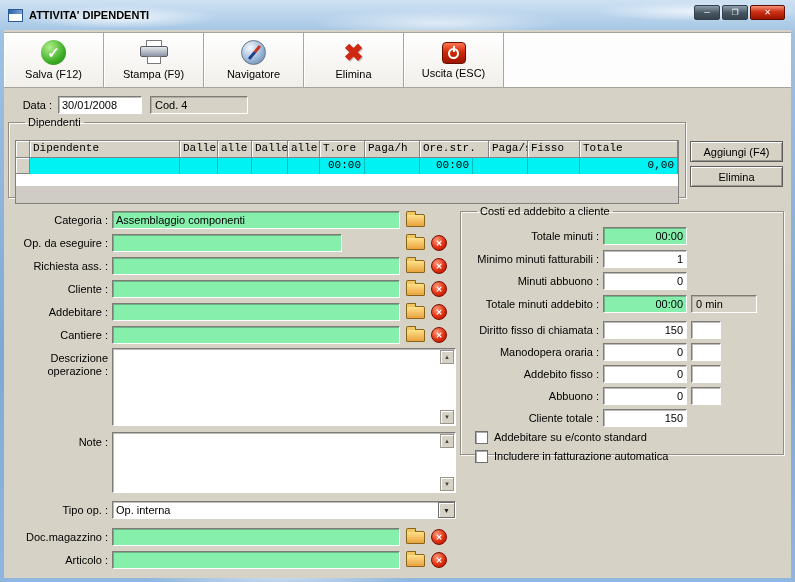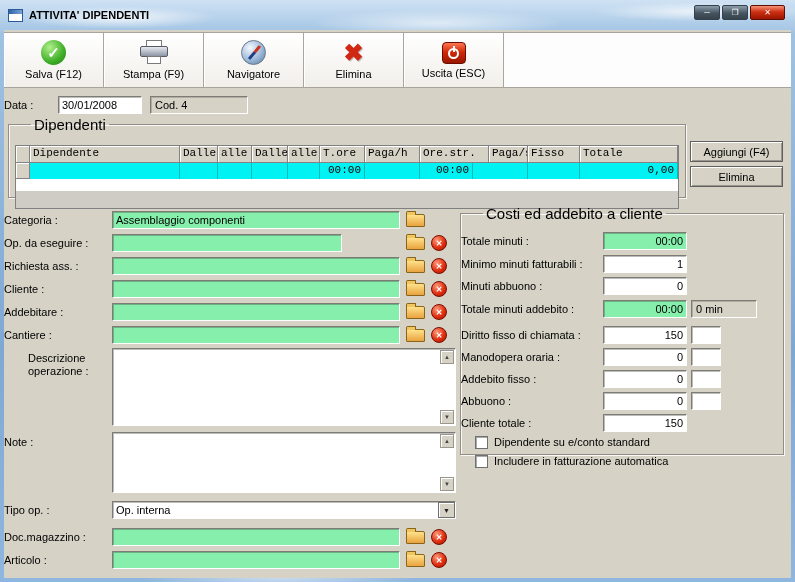--- a/index.html
+++ b/index.html
@@ -33,30 +33,30 @@
   .pr-body{position:absolute;top:6px;left:1px;width:28px;height:11px;background:linear-gradient(180deg,#e6e9ee,#8d96a6);border:1px solid #565b66;border-radius:2px;}
   .pr-paper-out{position:absolute;top:16px;left:8px;width:14px;height:8px;background:#fff;border:1px solid #7a7a7a;}
   .icon-compass{width:25px;height:25px;border-radius:50%;background:radial-gradient(circle at 35% 30%, #f4f9fe, #9db9d9 55%, #55799c);border:1px solid #69788a;position:relative;}
   .needle{position:absolute;left:11px;top:3px;width:3px;height:17px;border-radius:1px;background:linear-gradient(180deg,#c93322 50%,#1f3f88 50%);transform:rotate(40deg);}
   .icon-x{font-size:24px;line-height:24px;font-weight:bold;color:#d02812;text-shadow:1px 1px 1px rgba(0,0,0,.25);}
   .icon-power{width:24px;height:22px;border-radius:4px;background:linear-gradient(180deg,#ff7752,#d12a08 45%,#9a1500);border:1px solid #6a0e00;position:relative;}
   .ring{position:absolute;left:5px;top:5px;width:11px;height:11px;border:2px solid #fff;border-radius:50%;}
   .ring::after{content:"";position:absolute;left:3px;top:-4px;width:2px;height:6px;background:#fff;}
 
   
-  .lbl{position:absolute;height:14px;line-height:14px;text-align:left;white-space:nowrap;}
+  .lbl{position:absolute;height:14px;line-height:14px;text-align:right;white-space:nowrap;}
   .lbl.wrap{white-space:normal;line-height:13px;height:auto;}
   .field{position:absolute;height:18px;font-family:"Liberation Sans",sans-serif;font-size:11px;padding:1px 3px;background:#fff;color:#000;
     border:1px solid;border-color:#7e7a74 #fff #fff #7e7a74;box-shadow:inset 1px 1px 0 rgba(64,64,64,.35);outline:none;}
   .field.gray{background:#86efac;}
   .field.num{text-align:right;}
   .panel-sunken{position:absolute;height:18px;line-height:16px;padding:0 4px;background:#d6d2c6;border:1px solid;border-color:#7e7a74 #fff #fff #7e7a74;box-shadow:inset 1px 1px 0 rgba(64,64,64,.25);}
   .btn{position:absolute;height:21px;background:#d6d2c6;border:1px solid #5f5f5f;box-shadow:inset 1px 1px 0 #fff,inset -1px -1px 0 #9a968e;font-family:"Liberation Sans",sans-serif;font-size:11px;text-align:center;cursor:default;}
   .fs{position:absolute;border:1px solid #928e86;box-shadow:1px 1px 0 rgba(255,255,255,.85), inset 1px 1px 0 rgba(255,255,255,.85);}
-  .fs legend{font-size:15px;margin-left:22px;padding:0 3px;}
+  .fs legend{font-size:11px;margin-left:16px;padding:0 3px;}
   .folder-icon{position:absolute;width:19px;height:13px;background:linear-gradient(180deg,#ffe18a,#e9a33f);border:1px solid #8a6418;border-radius:1px 2px 1px 1px;}
   .folder-icon::before{content:"";position:absolute;top:-4px;left:-1px;width:8px;height:3px;background:#efc75f;border:1px solid #8a6418;border-bottom:none;border-radius:2px 1px 0 0;}
   .del-icon{position:absolute;width:16px;height:16px;border-radius:50%;background:radial-gradient(circle at 35% 30%, #ff9a7a, #e03010 55%, #a81200);border:1px solid #7a0c00;color:#fff;font-size:8px;font-weight:bold;display:flex;align-items:center;justify-content:center;}
   .memo{position:absolute;background:#fff;border:1px solid;border-color:#7e7a74 #fff #fff #7e7a74;box-shadow:inset 1px 1px 0 rgba(64,64,64,.35);resize:none;outline:none;font-family:"Liberation Sans",sans-serif;font-size:11px;padding:2px 3px;}
   .scr{position:absolute;width:14px;height:14px;background:#d6d2c6;border:1px solid #9a968e;box-shadow:inset 1px 1px 0 #fff;font-size:6px;color:#444;display:flex;align-items:center;justify-content:center;}
   .combo{position:absolute;height:18px;background:#fff;border:1px solid;border-color:#7e7a74 #fff #fff #7e7a74;box-shadow:inset 1px 1px 0 rgba(64,64,64,.35);}
   .combo-text{position:absolute;left:3px;top:1px;line-height:14px;}
   .combo-btn{position:absolute;right:0;top:0;bottom:0;width:17px;background:#d6d2c6;border:1px solid #6f6f6f;box-shadow:inset 1px 1px 0 #fff;display:flex;align-items:center;justify-content:center;}
   .combo-btn .arr{font-size:7px;color:#222;}
   .cb{position:absolute;width:13px;height:13px;background:#fff;border:1px solid #707070;box-shadow:inset 1px 1px 0 #aaa;}
@@ -257,19 +257,19 @@
       <input class="field" style="top: 148px; left: 230px; width: 30px;" value="">
 
       <div class="lbl" style="top:172px;left:0;width:138px">Abbuono :</div>
       <input class="field num" style="top: 170px; left: 142px; width: 84px;" value="0">
       <input class="field" style="top: 170px; left: 230px; width: 30px;" value="">
 
       <div class="lbl" style="top:194px;left:0;width:138px">Cliente totale :</div>
       <input class="field num" style="top: 192px; left: 142px; width: 84px;" value="150">
 
       <div class="cb" style="top:214px;left:14px"></div>
-      <div class="cb-label" style="top:214px;left:33px">Dipendente su e/conto standard</div>
+      <div class="cb-label" style="top:214px;left:33px">Addebitare su e/conto standard</div>
       <div class="cb" style="top:233px;left:14px"></div>
       <div class="cb-label" style="top:233px;left:33px">Includere in fatturazione automatica</div>
     </fieldset>
 
   </div>
 </div>
 
 </body></html>

